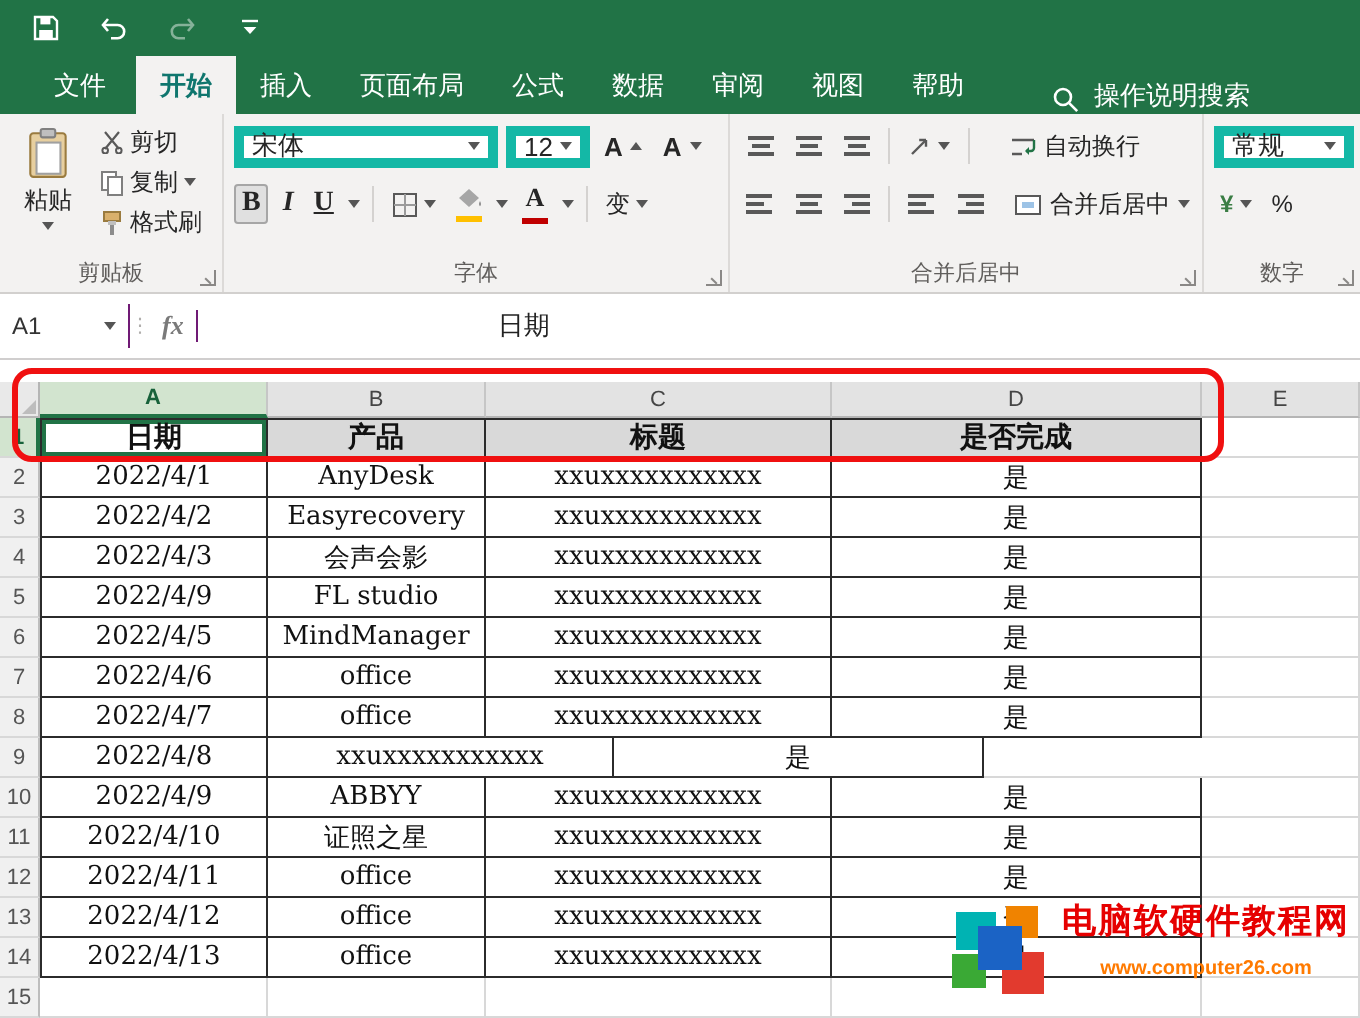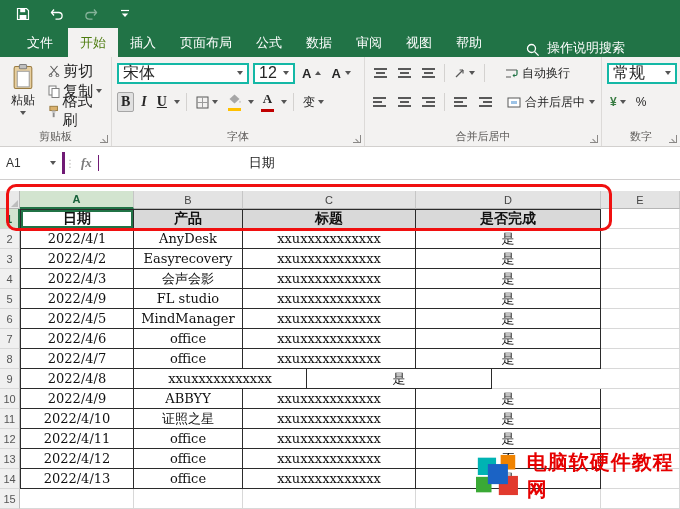--- a/index.html
+++ b/index.html
@@ -7,35 +7,35 @@
   body { position:relative; overflow:hidden; background:#fff; font-family:"Liberation Sans",sans-serif; }
 
   
   .titlebar { height:28px; background:#217346; display:flex; align-items:center; padding-left:14px; gap:16px; }
   .qa-btn { width:18px; height:16px; display:flex; align-items:center; justify-content:center; }
 
   
   .tabbar { height:29px; background:#217346; display:flex; align-items:stretch; color:#fff; font-size:13px; }
   .tab { display:flex; align-items:center; padding:0 12px; }
   .tab.file { padding:0 15px; font-weight:normal;margin-left:12px; }
-  .tab.active { background:#f3f2f1; color:#4d7c0f; }
+  .tab.active { background:#f3f2f1; color:#0f766e;font-weight:bold; }
   .tellme { display:flex; align-items:flex-end; gap:7px; padding:0 12px; margin-left:20px; }
 
   
   .ribbon { height:90px; background:#f3f2f1; border-bottom:1px solid #d2d0ce; display:flex; font-size:12px; color:#262626; }
   .group { position:relative; height:100%; border-right:1px solid #dcdad8; padding:5px 3px 16px 5px; }
   .group-label { position:absolute; bottom:2px; left:0; right:0; text-align:center; font-size:11px; color:#605e5c; }
   .dlg { position:absolute; right:3px; bottom:3px; width:8px; height:8px; border-right:1px solid #8a8886; border-bottom:1px solid #8a8886; }
   .dlg::after { content:""; position:absolute; right:1px; bottom:1px; width:4px; height:1px; background:#8a8886; transform:rotate(45deg); }
   .g-rows { display:flex; flex-direction:column; gap:7px; }
   .g-row { display:flex; align-items:center; gap:4px; height:22px; }
-  .combo { display:flex; align-items:center; justify-content:space-between; background:#fff; border:2px solid #14b8a6; height:21px; padding:0 4px; font-size:16px; }
+  .combo { display:flex; align-items:center; justify-content:space-between; background:#fff; border:5px solid #14b8a6; height:21px; padding:0 4px; font-size:13px; }
   .caret { width:0; height:0; border-left:3.5px solid transparent; border-right:3.5px solid transparent; border-top:4px solid #555; display:inline-block; }
   .rbtn { display:flex; align-items:center; gap:3px; padding:1px 3px; border-radius:2px; }
-  .rbtn.small { height:18px; font-size:15px; }
+  .rbtn.small { height:18px; font-size:12px; }
   .vsep { width:1px; height:18px; background:#d4d2d0; margin:0 2px; }
 
   
   .group.clipboard { width:112px; display:flex; }
   .clip-wrap { display:flex; gap:4px; }
   .paste-btn { width:38px; display:flex; flex-direction:column; align-items:center; gap:2px; padding-top:2px; }
   .clip-list { display:flex; flex-direction:column; gap:2px; }
 
   
   .group.fontg { width:253px; }
@@ -55,21 +55,21 @@
   .ali i { display:block; height:2px; background:#595959; width:13px; }
   .ali.l { align-items:flex-start; } .ali.c { align-items:center; } .ali.r { align-items:flex-end; }
   .ali i:nth-child(2) { width:9px; }
   .txtbtn { display:flex; align-items:center; gap:4px; font-size:12px; }
 
   
   .group.numg { width:78px; border-right:none; }
 
   
   .formulabar { height:33px; background:#fff; border-bottom:1px solid #d0cece; display:flex; align-items:center; }
-  .namebox { width:65px; height:22px; display:flex; align-items:center; justify-content:space-between; padding:0 6px; border-right:3px solid #701a75; font-size:12px; color:#333; }
+  .namebox { width:65px; height:22px; display:flex; align-items:center; justify-content:space-between; padding:0 6px; border-right:1px solid #701a75; font-size:12px; color:#333; }
   .fbdots { width:10px; text-align:center; color:#b0aeac; font-size:10px; }
   .fx { font-family:"Liberation Serif",serif; font-style:italic; font-weight:bold; color:#7a7a7a; font-size:13px; padding:0 6px; border-right:1px solid #701a75; }
   .fb-content { flex:1; padding-left:150px; font-family:"DejaVu Serif","Liberation Serif",serif; font-size:13px; color:#222; }
 
   .blank-strip { height:11px; background:#fff; }
 
   
   .sheet { position:relative; background:#fff; }
   .col-headers { display:flex; height:18px; font-size:11px; color:#454545; }
   .corner { width:20px; background:#e9e9e9; border-right:1px solid #b5b5b5; border-bottom:1px solid #b5b5b5; position:relative; }
@@ -84,21 +84,21 @@
   .tcell { border-right:1px solid #2b2b2b; border-bottom:1px solid #2b2b2b; }
   .row .w-a.tcell { border-left:1px solid #2b2b2b; }
   .gcell { border-right:1px solid #d8d8d8; border-bottom:1px solid #d8d8d8; }
   .header-row .tcell { border-top:1px solid #2b2b2b; background:#d9d9d9; font-weight:bold; font-size:14px; }
   .header-row .a1 { background:#fff; box-shadow:inset 0 0 0 2px #217346; }
 
   
   .annotation { position:absolute; left:6px; top:184px; width:606px; height:47px; border:3px solid #f01010; border-radius:10px; z-index:30; pointer-events:none; }
   .watermark { position:absolute; left:476px; top:449px; z-index:20; display:flex; gap:7px; align-items:flex-start; }
   .wm-text { display:flex; flex-direction:column; align-items:center; }
-  .wm-name { font-size:20px; font-weight:bold; color:#e60000; letter-spacing:1px; }
+  .wm-name { font-size:17px; font-weight:bold; color:#e60000; letter-spacing:1px; }
   .wm-url { font-size:10px; font-weight:bold; color:#ff7a00; margin-top:7px; }
 </style>
 </head>
 <body>
 
 <div class="titlebar">
   <span class="qa-btn">
     <svg width="14" height="14" viewBox="0 0 14 14">
       <path d="M1.5 1.5 h9 l2 2 v9 h-11 z" fill="none" stroke="#fff" stroke-width="1.2"></path>
       <rect x="4.2" y="1.8" width="5" height="3.4" fill="#fff"></rect>

